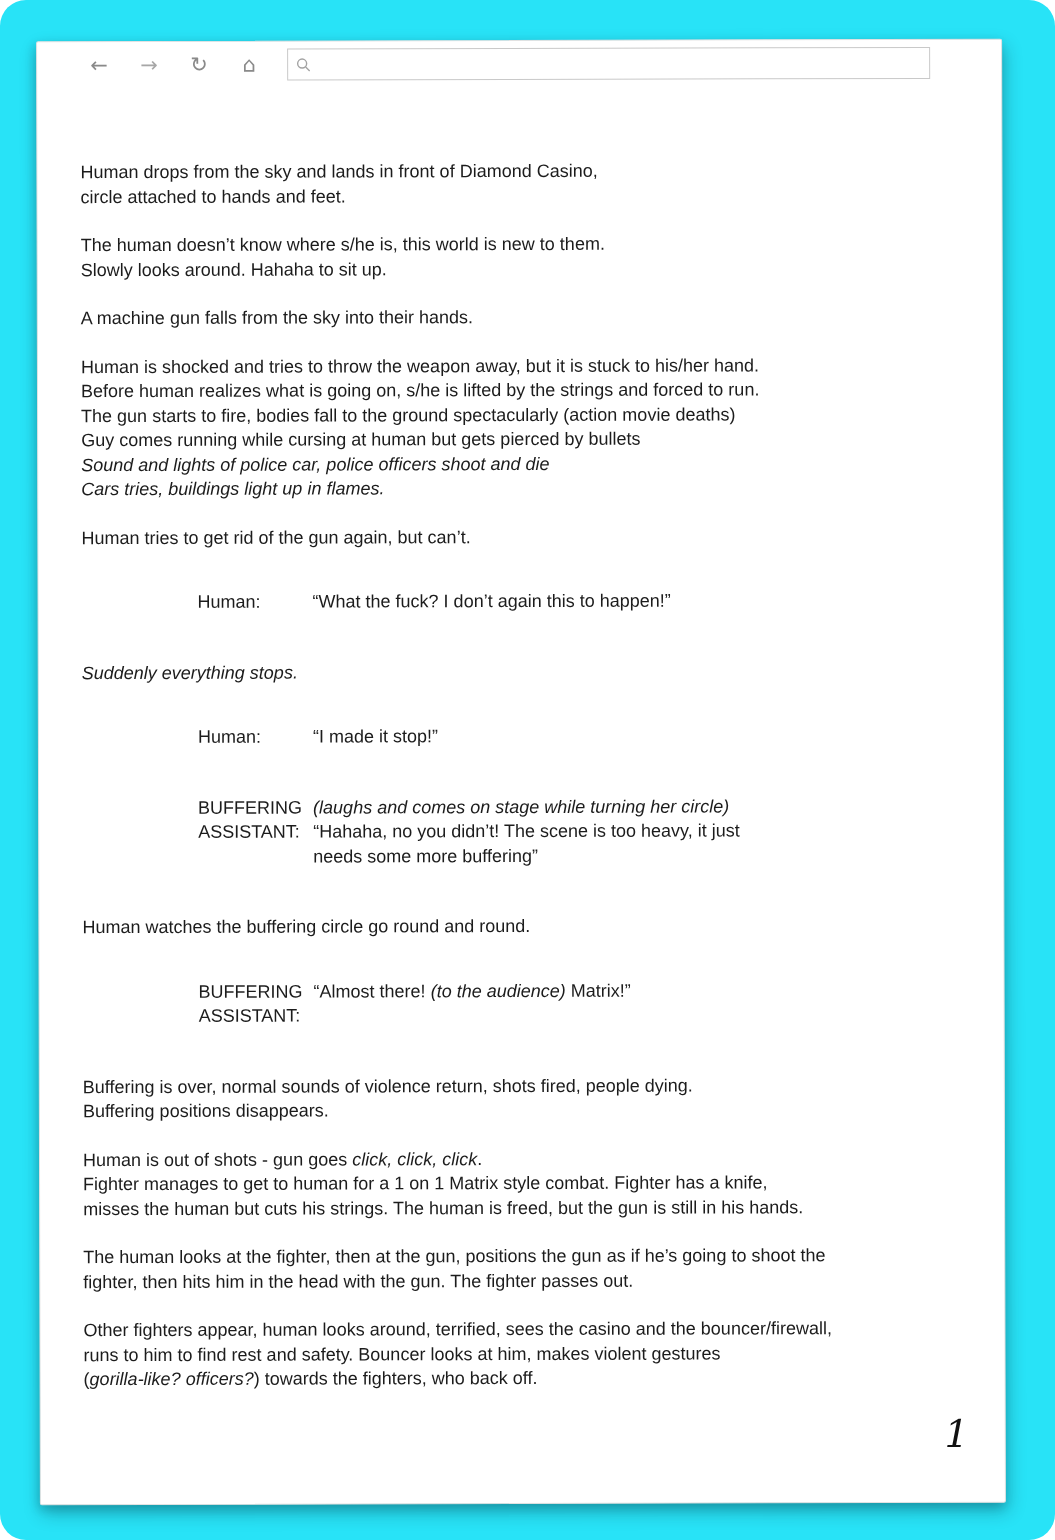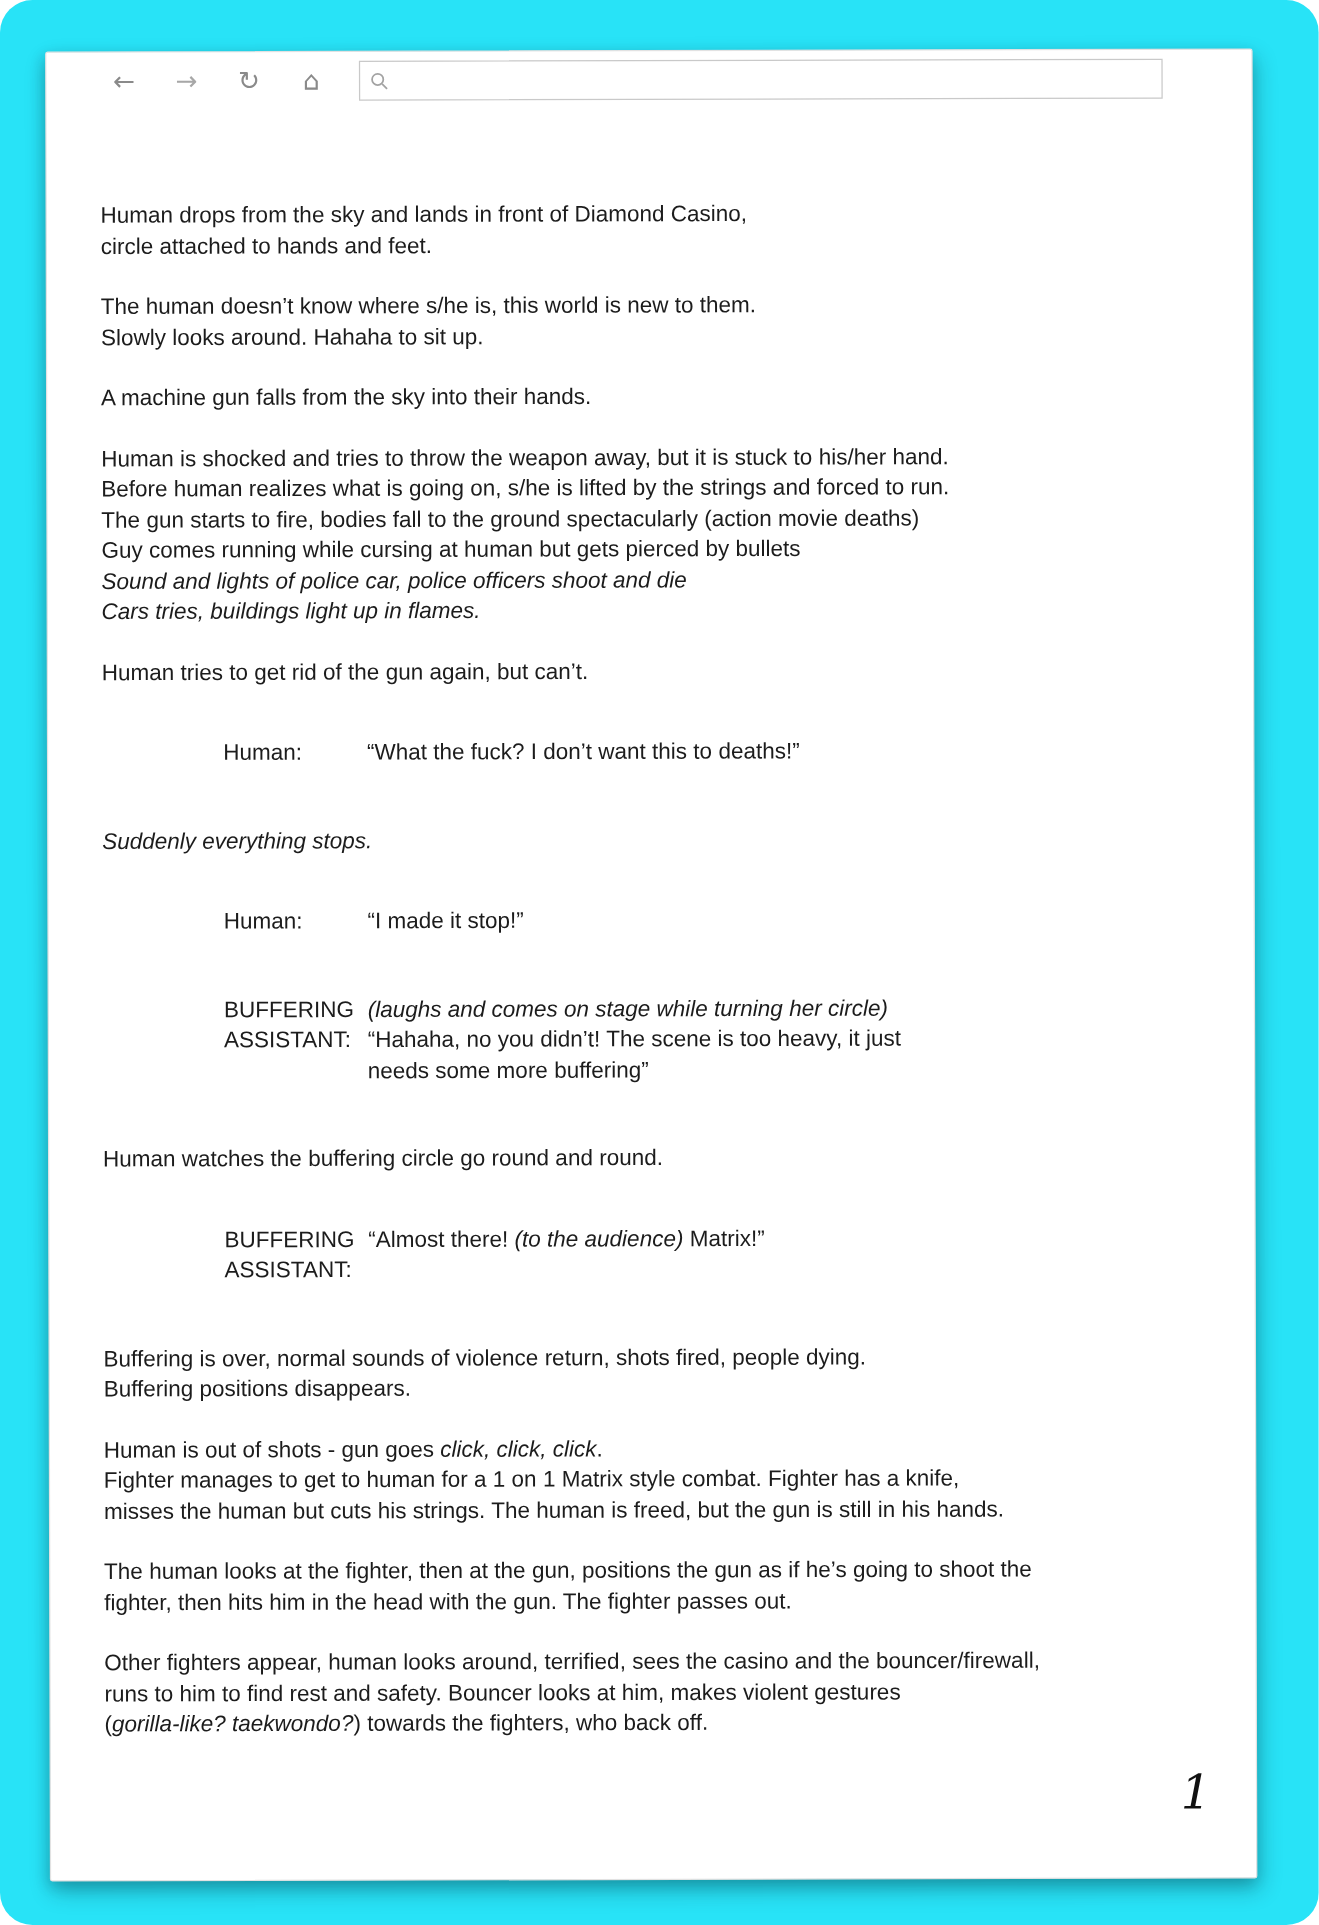--- a/index.html
+++ b/index.html
@@ -35,21 +35,21 @@
     flex:1;border:none;outline:none;background:transparent;
     font-size:14px;color:#444;margin-left:6px;
     font-family:"Liberation Sans",sans-serif;
   }
   .page{
     padding:72px 60px 0 43px;
     font-size:18px;line-height:24.5px;color:#1c1c1c;
   }
   .block.action{margin:0 0 24px 0;}
   .block.dialogue{display:flex;margin:40px 0 46px 0;padding-left:97px;}
-  .speaker{width:115px;flex:none;}
+  .speaker{width:115px;flex:none;margin-left:19px;}
   .speech{flex:1;}
   .it{font-style:italic;}
   .page-number{
     position:absolute;right:36px;bottom:46px;
     font-family:"DejaVu Serif",serif;font-style:italic;
     font-size:38px;color:#111;
   }
 </style>
 </head>
 <body>
@@ -92,21 +92,21 @@
         <div class="line"><span class="it">Cars tries, buildings light up in flames.</span></div>
       </div>
       <div class="block action">
         <div class="line"><span>Human tries to get rid of the gun again, but can’t.</span></div>
       </div>
       <div class="block dialogue">
         <div class="speaker">
           <div>Human:</div>
         </div>
         <div class="speech">
-          <div><span>“What the fuck? I don’t want this to deaths!”</span></div>
+          <div><span>“What the fuck? I don’t again this to happen!”</span></div>
         </div>
       </div>
       <div class="block action">
         <div class="line"><span class="it">Suddenly everything stops.</span></div>
       </div>
       <div class="block dialogue">
         <div class="speaker">
           <div>Human:</div>
         </div>
         <div class="speech">
@@ -145,18 +145,18 @@
         <div class="line"><span>Fighter manages to get to human for a 1 on 1 Matrix style combat. Fighter has a knife,</span></div>
         <div class="line"><span>misses the human but cuts his strings. The human is freed, but the gun is still in his hands.</span></div>
       </div>
       <div class="block action">
         <div class="line"><span>The human looks at the fighter, then at the gun, positions the gun as if he’s going to shoot the</span></div>
         <div class="line"><span>fighter, then hits him in the head with the gun. The fighter passes out.</span></div>
       </div>
       <div class="block action">
         <div class="line"><span>Other fighters appear, human looks around, terrified, sees the casino and the bouncer/firewall,</span></div>
         <div class="line"><span>runs to him to find rest and safety. Bouncer looks at him, makes violent gestures</span></div>
-        <div class="line"><span>(</span><span class="it">gorilla-like? taekwondo?</span><span>) towards the fighters, who back off.</span></div>
+        <div class="line"><span>(</span><span class="it">gorilla-like? officers?</span><span>) towards the fighters, who back off.</span></div>
       </div>
     </div>
 
   <div class="page-number">1</div>
 </div>
 
 </body></html>

